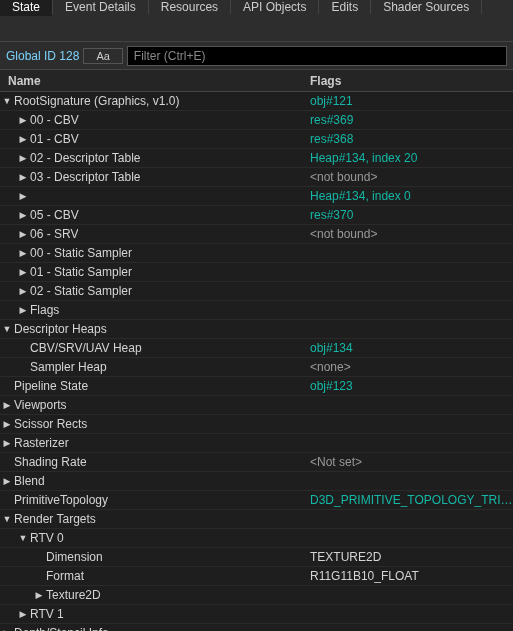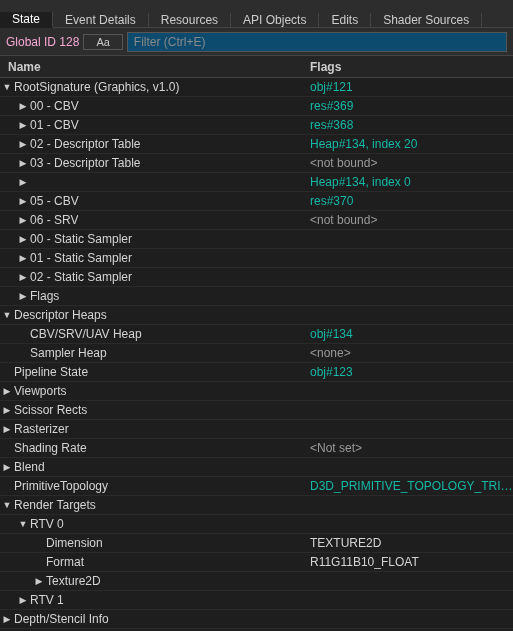--- a/index.html
+++ b/index.html
@@ -11,22 +11,22 @@
       width: 513px;
       height: 631px;
       overflow: hidden;
     }
 
     
     .tab-bar {
       display: flex;
       background: #2d2d2d;
       border-bottom: 1px solid #444;
-      height: 28px;
-      align-items: flex-end;
+      height: 42px;
+      align-items: flex-start;
     }
     .tab {
       padding: 0 12px;
       display: flex;
       align-items: center;
       cursor: pointer;
       font-size: 12px;
       color: #ccc;
       border-right: 1px solid #444;
       white-space: nowrap;
@@ -42,27 +42,27 @@
     .toolbar {
       display: flex;
       align-items: center;
       background: #2d2d2d;
       padding: 3px 6px;
       border-bottom: 1px solid #444;
       height: 28px;
       gap: 4px;
     }
     .toolbar-label {
-      color: #f9a8d4;
+      color: #7dd3fc;
       font-size: 12px;
       white-space: nowrap;
     }
     .toolbar-filter {
       flex: 1;
-      background: #0c4a6e;
+      background: #000000;
       border: 1px solid #555;
       color: #ccc;
       font-size: 12px;
       padding: 2px 6px;
       outline: none;
     }
     .toolbar-filter::placeholder { color: #888; }
     .aa-btn {
       background: none;
       border: 1px solid #555;

